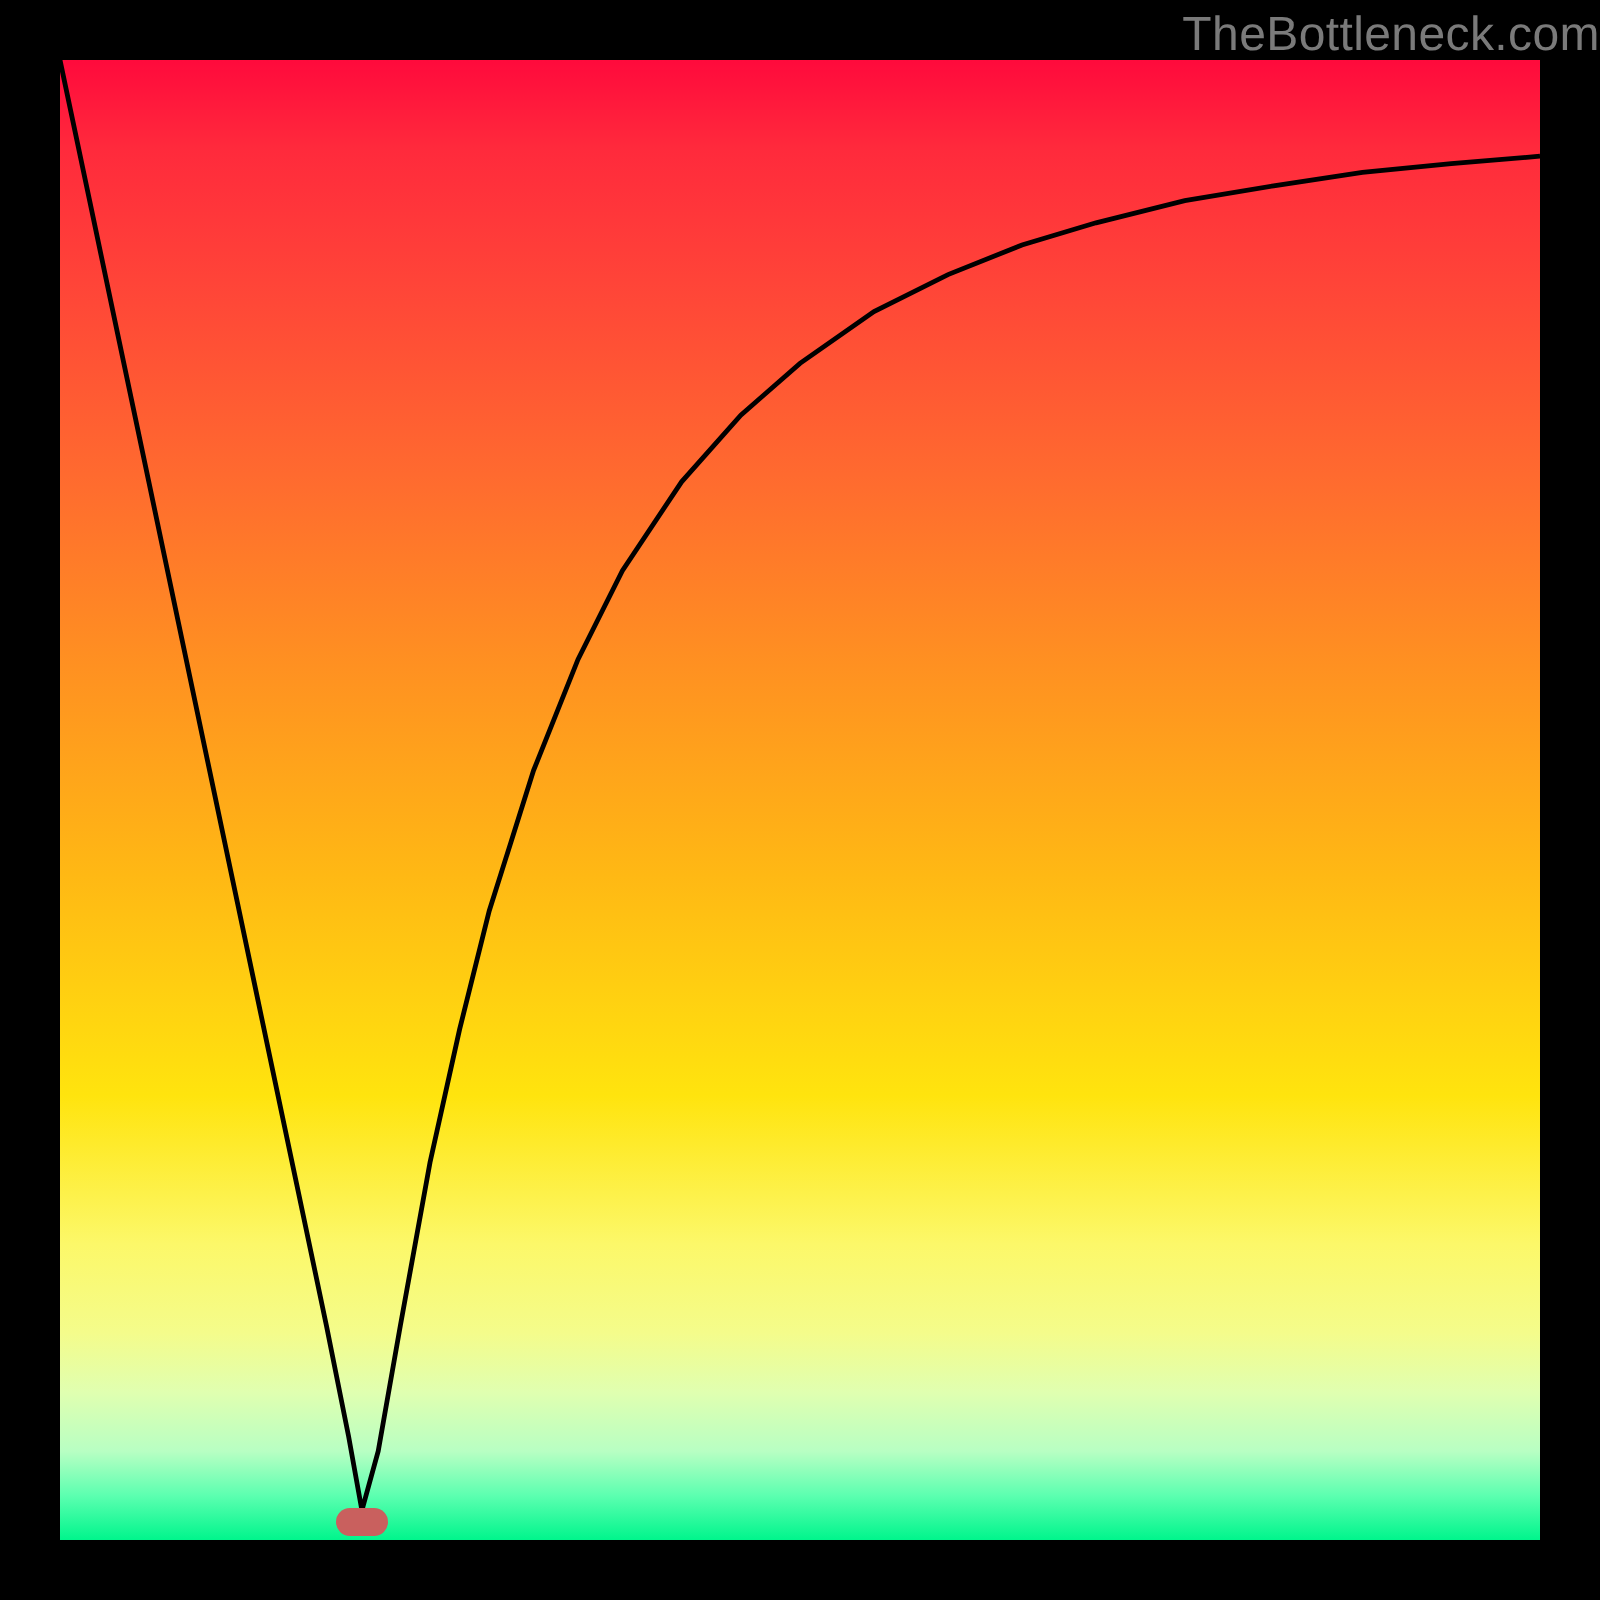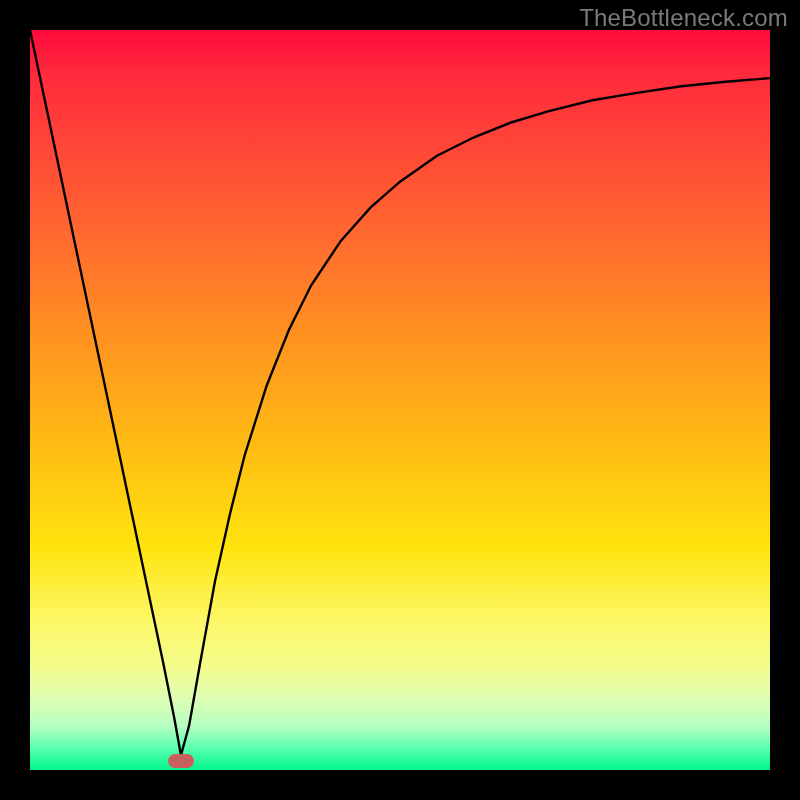--- a/index.html
+++ b/index.html
@@ -38,21 +38,21 @@
       #f4fc8b 86%,
       #e0ffb0 90%,
       #b8ffc3 94%,
       #5cffb0 97%,
       #00f58c 100%
     );
   }
   .watermark {
     position: absolute;
     top: 4px;
-    right: 12px;
+    right: 0;
     color: #7a7a7a;
     font-size: 24px;
     font-weight: 400;
     letter-spacing: 0.2px;
   }
   svg.curve {
     position: absolute;
     top: 0;
     left: 0;
     width: 740px;

